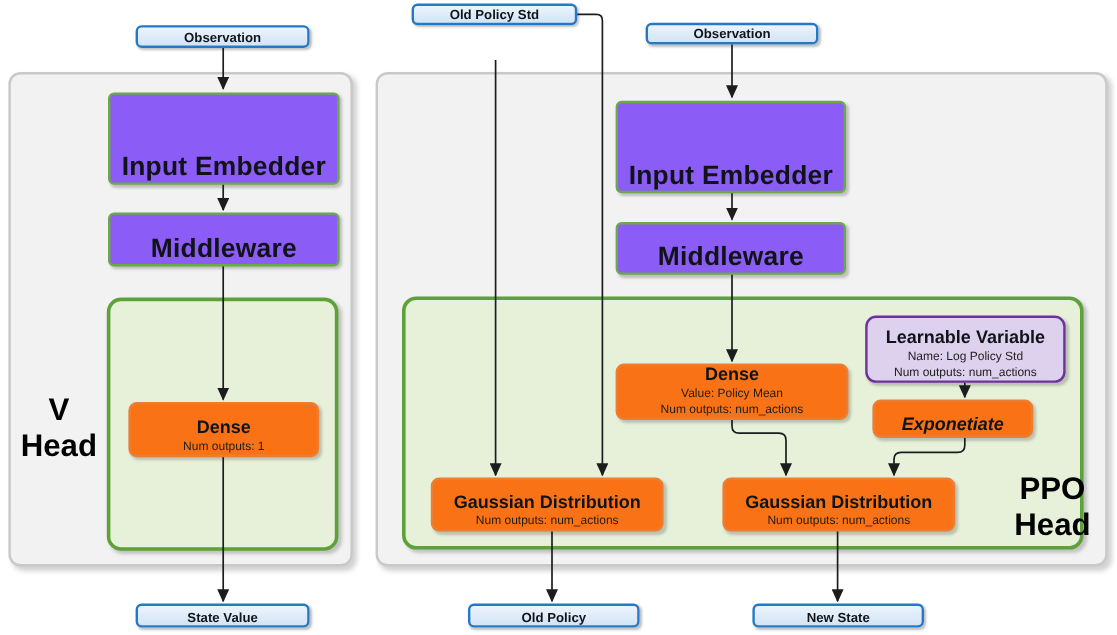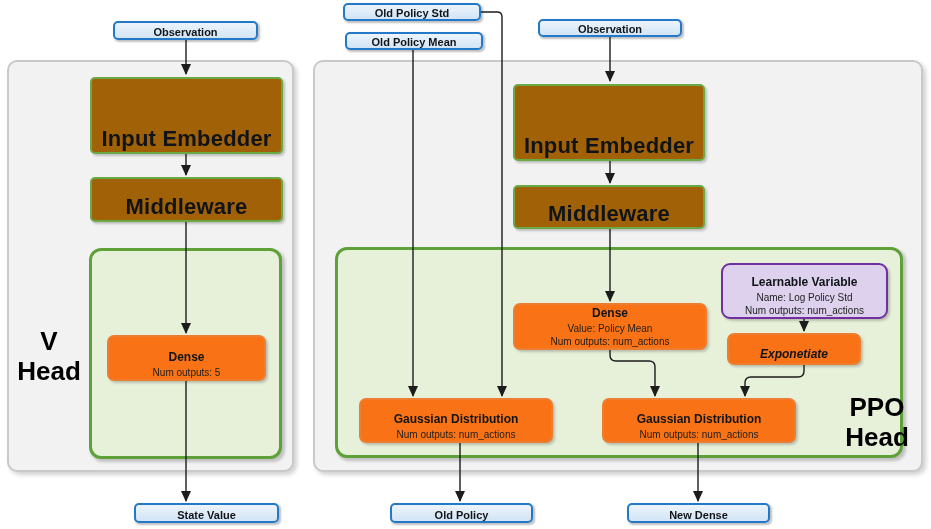--- a/index.html
+++ b/index.html
@@ -39,21 +39,21 @@
   }
   .blue {
     background: linear-gradient(180deg, #ecf4fc 0%, #d2e4f5 100%);
     border: 2px solid #2478c8;
     border-radius: 5px;
     font-weight: bold;
     font-size: 11px;
     box-shadow: 1.5px 1.5px 2px rgba(0,0,0,0.25);
   }
   .green {
-    background: #a16207;
+    background: #8b5cf6;
     border: 2px solid #6aaa45;
     border-radius: 5px;
     font-weight: bold;
     box-shadow: 2px 2px 2.5px rgba(0,0,0,0.22);
   }
   .big { font-size: 22px; letter-spacing: 0.2px; }
   .container-green {
     position: absolute;
     background: #e7f1da;
     border: 3px solid #5fa139;
@@ -66,21 +66,21 @@
     border: 2px solid #ed7d31;
     border-radius: 7px;
     box-shadow: 2px 2px 2.5px rgba(0,0,0,0.2);
   }
   .purple {
     background: #ddd1ee;
     border: 2.5px solid #7030a0;
     border-radius: 9px;
     box-shadow: 2px 2px 2.5px rgba(0,0,0,0.2);
   }
-  .node-title { font-weight: bold; font-size: 12px; line-height: 1.3; }
+  .node-title { font-weight: bold; font-size: 15px; line-height: 1.3; }
   .node-sub { font-weight: normal; font-size: 10px; line-height: 1.3; color: #1d1d1d; }
   .panel-label {
     position: absolute;
     text-align: center;
     font-weight: bold;
     font-size: 26px;
     line-height: 1.17;
     color: #000000;
     z-index: 4;
   }
@@ -131,36 +131,33 @@
   </div>
 
   <div class="node green big" style="left:90px; top:177px; width:193px; height:45px;">
     <span>Middleware</span>
   </div>
 
   <div class="container-green" style="left:89px; top:248px; width:193px; height:211px;"></div>
 
   <div class="node orange" style="left:107px; top:335px; width:159px; height:46px;">
     <div class="node-title">Dense</div>
-    <div class="node-sub">Num outputs: 5</div>
-  </div>
-
-  <div class="node blue" style="left:113px; top:503px; width:145px; height:20px;margin-left:21px;">
+    <div class="node-sub">Num outputs: 1</div>
+  </div>
+
+  <div class="node blue" style="left:113px; top:503px; width:145px; height:20px;">
     <span>State Value</span>
   </div>
 
   <div class="panel" style="left:313px; top:60px; width:610px; height:412px;"></div>
 
   <div class="node blue" style="left:343px; top:3px; width:138px; height:18px;">
     <span>Old Policy Std</span>
   </div>
 
-  <div class="node blue" style="left:345px; top:32px; width:138px; height:18px;">
-    <span>Old Policy Mean</span>
-  </div>
 
   <div class="node blue" style="left:538px; top:19px; width:144px; height:18px;">
     <span>Observation</span>
   </div>
 
   <div class="node green big" style="left:513px; top:84px; width:192px; height:77px;">
     <span>Input Embedder</span>
   </div>
 
   <div class="node green big" style="left:513px; top:185px; width:192px; height:44px;">
@@ -198,16 +195,16 @@
   <div class="node orange" style="left:602px; top:398px; width:194px; height:45px;">
     <div class="node-title">Gaussian Distribution</div>
     <div class="node-sub">Num outputs: num_actions</div>
   </div>
 
   <div class="node blue" style="left:390px; top:503px; width:143px; height:20px;">
     <span>Old Policy</span>
   </div>
 
   <div class="node blue" style="left:627px; top:503px; width:143px; height:20px;">
-    <span>New Dense</span>
+    <span>New State</span>
   </div>
 
 </div>
 
 </body></html>

